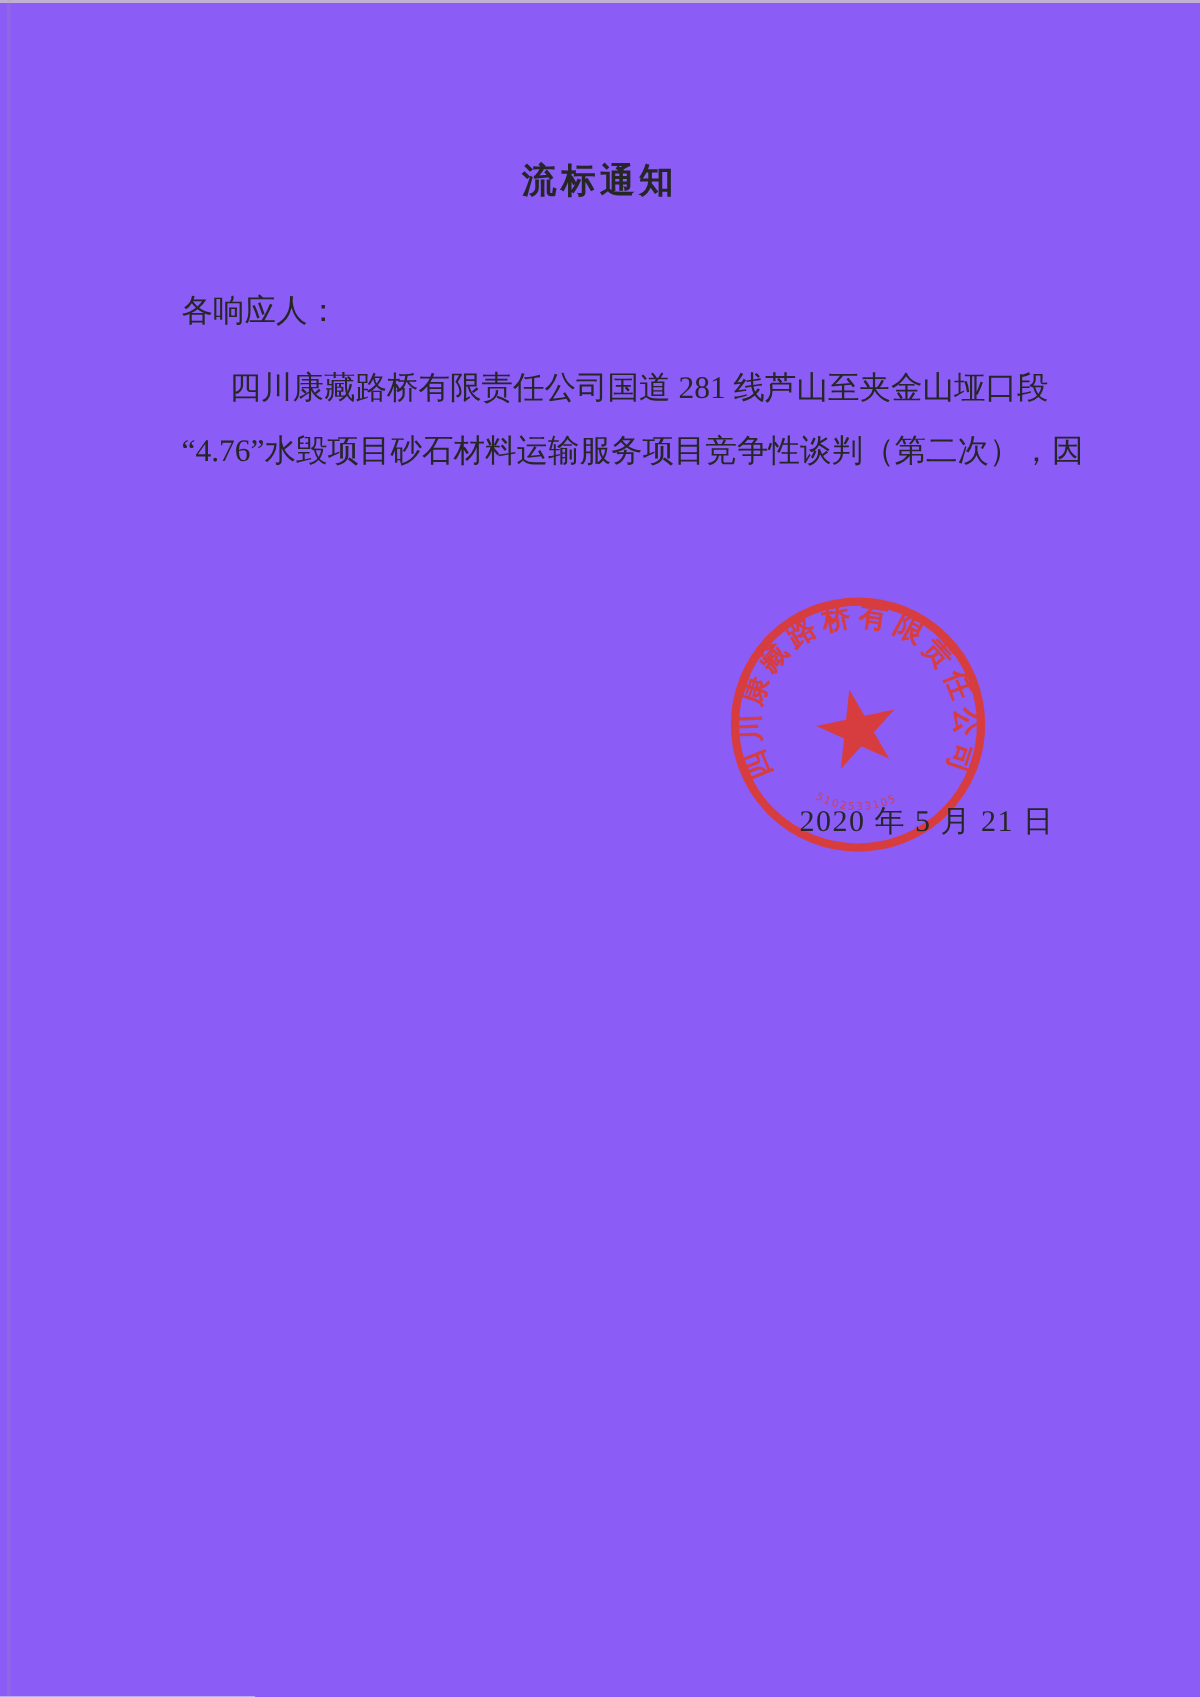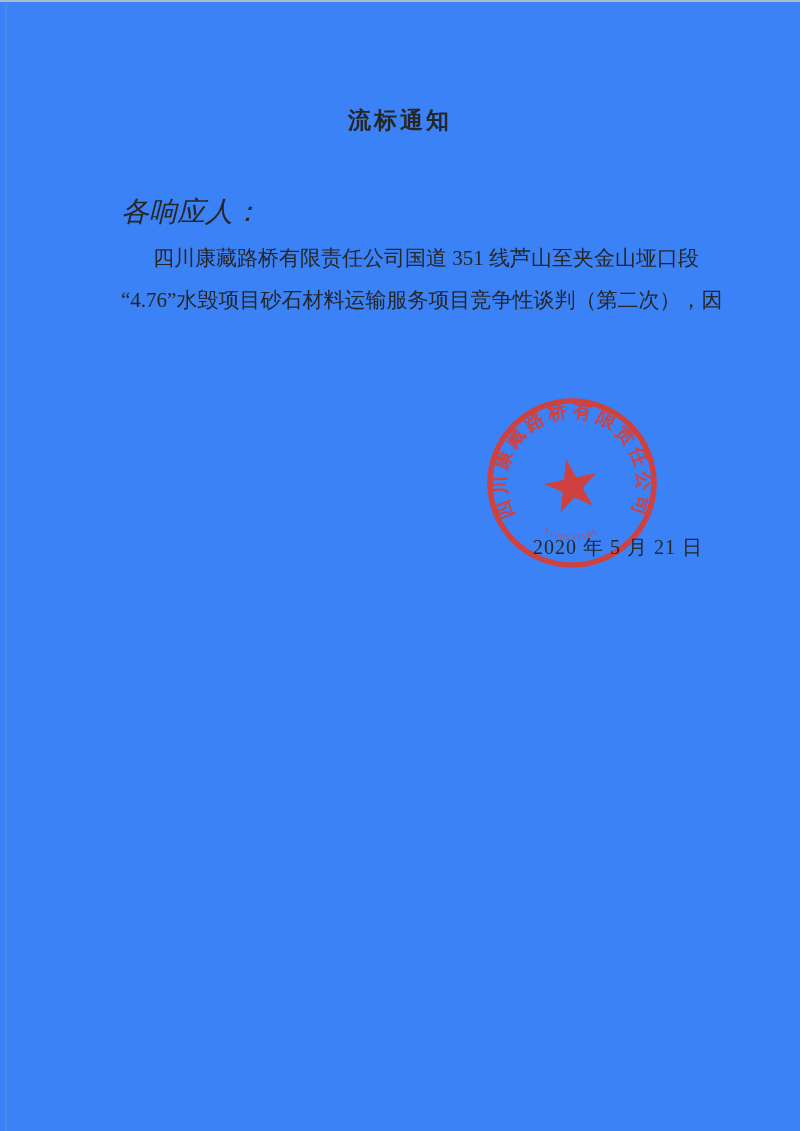--- a/index.html
+++ b/index.html
@@ -5,21 +5,21 @@
   html, body {
     margin: 0;
     padding: 0;
     background: #e9e6e9;
   }
   .page {
     position: relative;
     width: 800px;
     height: 1131px;
     margin: 0 auto;
-    background: #3b82f6;
+    background: #8b5cf6;
     overflow: hidden;
     font-family: "Liberation Serif", "DejaVu Serif", serif;
     color: #262626;
   }
   
   .page::before {
     content: "";
     position: absolute;
     top: 0; left: 0; right: 0;
     height: 2px;
@@ -41,23 +41,22 @@
     text-align: center;
     font-size: 23px;
     font-weight: 600;
     letter-spacing: 3px;
     z-index: 2;
   }
   .salutation {
     position: absolute;
     top: 193px;
     left: 121px;
-    font-size: 28px;
+    font-size: 21px;
     z-index: 2;
-    font-style: italic;
   }
   .body-text {
     position: absolute;
     top: 237px;
     left: 121px;
     width: 566px;
     font-size: 21px;
     line-height: 42px;
     z-index: 2;
   }
@@ -105,21 +104,21 @@
 </head>
 <body>
 
 <div class="page">
 
   <div class="doc-title">流标通知</div>
 
   <div class="salutation">各响应人：</div>
 
   <div class="body-text">
-    <div class="body-line indent">四川康藏路桥有限责任公司国道 351 线芦山至夹金山垭口段</div>
+    <div class="body-line indent">四川康藏路桥有限责任公司国道 281 线芦山至夹金山垭口段</div>
     <div class="body-line">“4.76”水毁项目砂石材料运输服务项目竞争性谈判（第二次），因</div>
   </div>
 
 
   <div class="date-line">2020 年 5 月 21 日</div>
 
   <div class="seal">
     <svg viewBox="0 0 190 190" xmlns="http://www.w3.org/2000/svg" xmlns:xlink="http://www.w3.org/1999/xlink">
       <defs>
         <path id="seal-name-arc" d="M 37.8,128 A 66,66 0 1 1 152.2,128" fill="none"></path>

